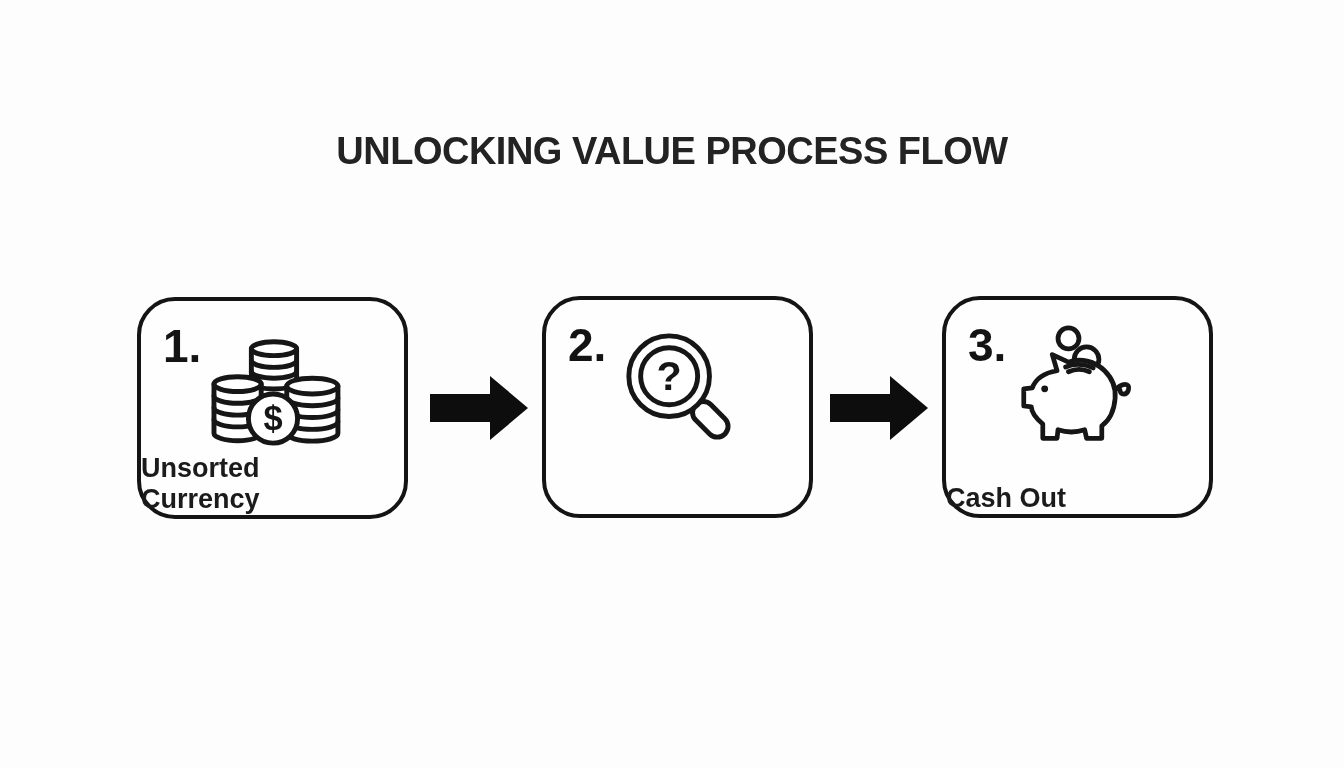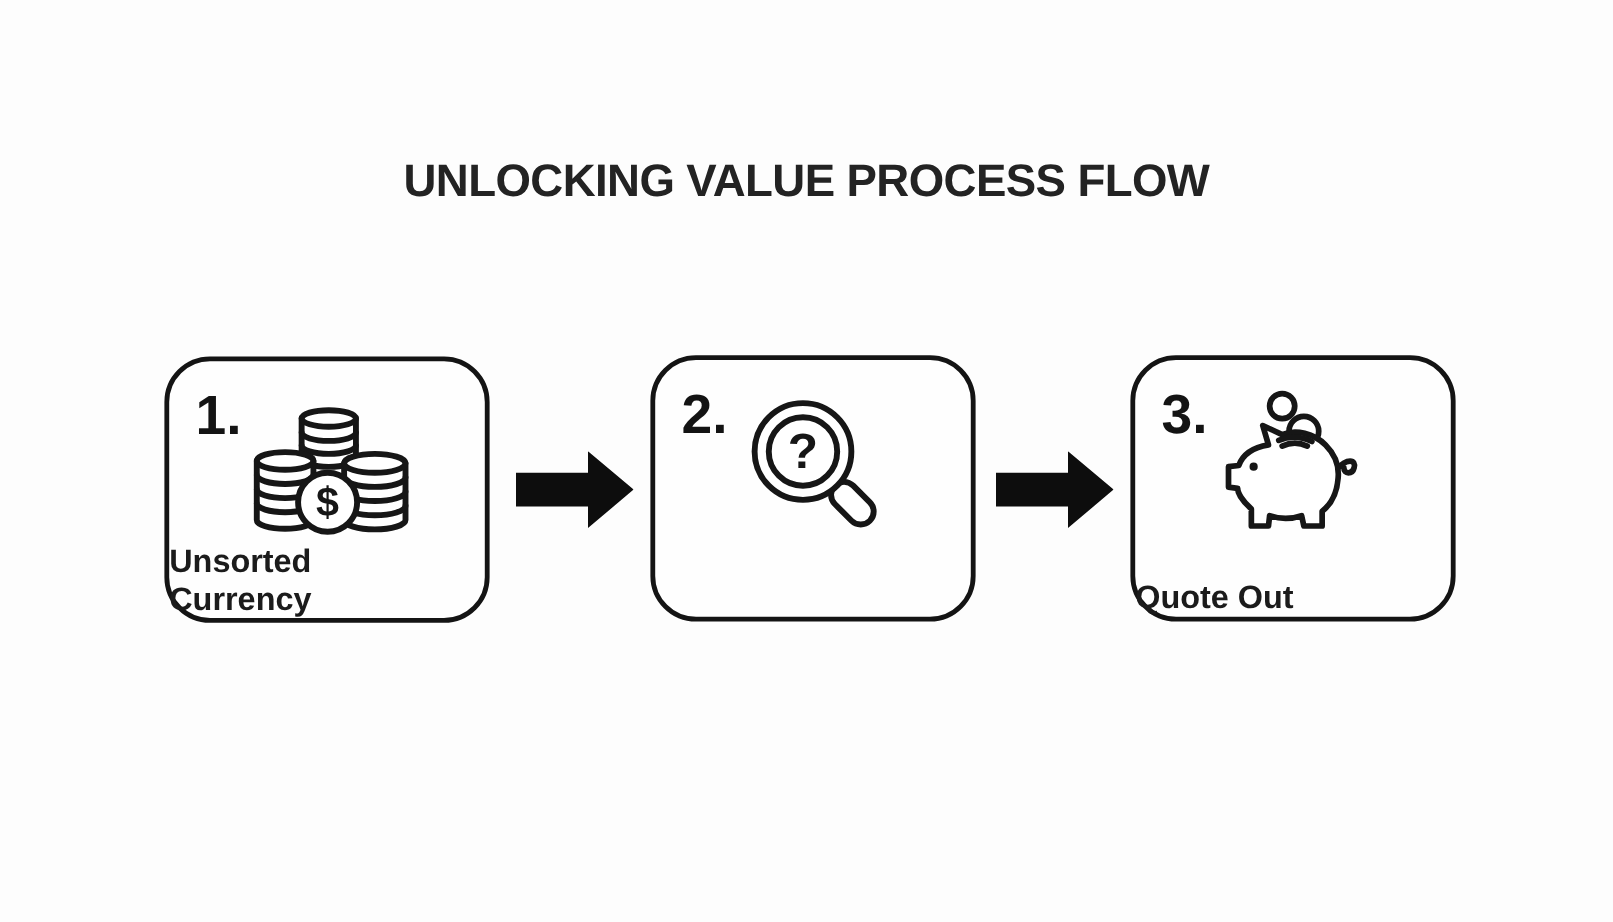--- a/index.html
+++ b/index.html
@@ -185,16 +185,16 @@
              C 17,99 13,92 13,88
              L5,87 L5,69 L14,68
              C 18,57 28,52 40,50 Z"></path>
 
         <path class="ic-line" d="M49,46 Q 63,40 78,47" stroke-width="4.5"></path>
         <path class="ic-line" d="M52,51 Q 63,46 74,51" stroke-width="3.5"></path>
 
         <circle cx="27" cy="69" r="3.6" fill="#161616"></circle>
       </svg>
     </span>
-    <span class="step-label"><span>Quote Out</span></span>
+    <span class="step-label"><span>Cash Out</span></span>
   </section>
 
 </div>
 
 </body></html>

